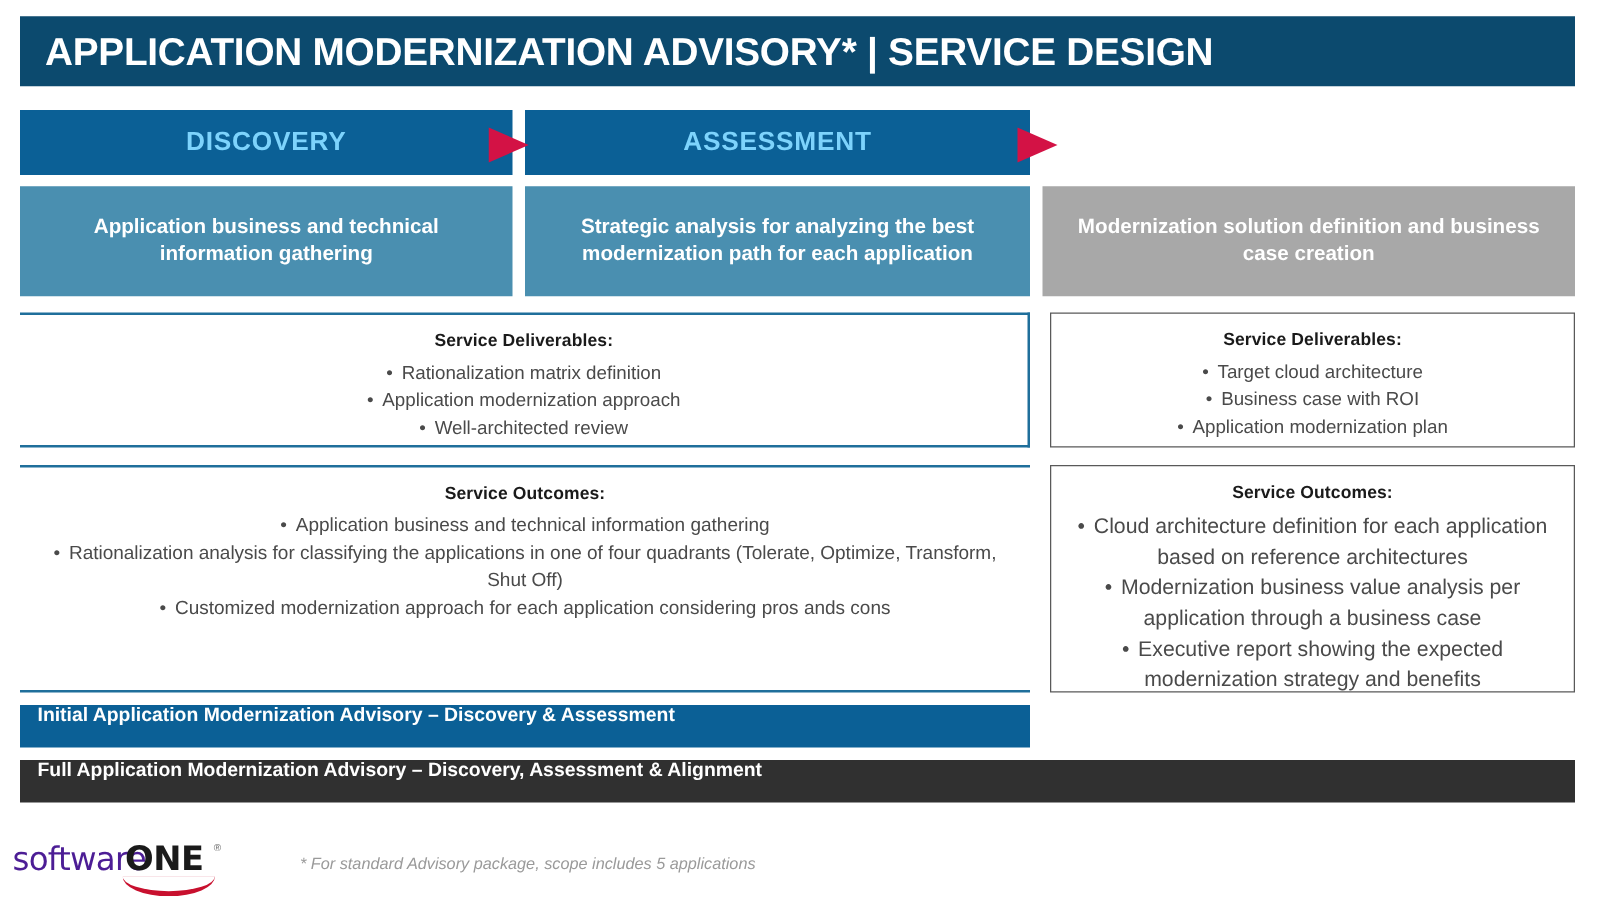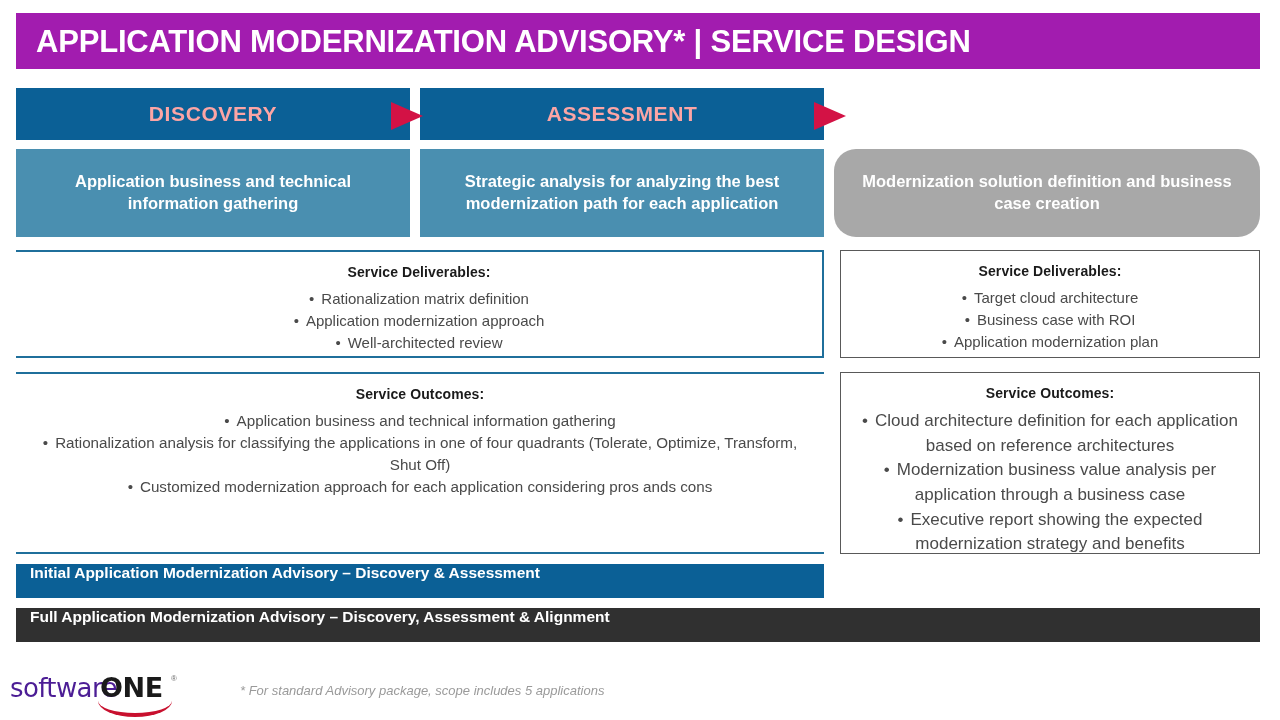--- a/index.html
+++ b/index.html
@@ -23,21 +23,21 @@
     background: #ffffff;
   }
 
   
   .title-bar {
     position: absolute;
     left: 16px;
     top: 13px;
     width: 1244px;
     height: 56px;
-    background: #a21caf;
+    background: #0c4a6e;
     display: flex;
     align-items: center;
     box-sizing: border-box;
     padding-left: 20px;
   }
   .title-text {
     color: #ffffff;
     font-size: 31px;
     font-weight: bold;
     letter-spacing: -0.2px;
@@ -49,21 +49,21 @@
   .phase-head {
     position: absolute;
     top: 88px;
     height: 52px;
     display: flex;
     align-items: center;
     justify-content: center;
     box-sizing: border-box;
   }
   .phase-head .lbl {
-    color: #fca5a5;
+    color: #7dd3fc;
     font-size: 21px;
     font-weight: bold;
     letter-spacing: 0.6px;
   }
   #head-discovery  { left: 16px;  width: 394px; background: #0B6096; }
   #head-assessment { left: 420px; width: 404px; background: #0B6096; }
   #head-alignment  { left: 834px; width: 426px; background: #191919; }
 
   
   .arrow {
@@ -91,21 +91,21 @@
     padding: 4px 12px;
   }
   .phase-desc .txt {
     color: #ffffff;
     font-size: 16.5px;
     font-weight: bold;
     line-height: 1.32;
   }
   #desc-discovery  { left: 16px;  width: 394px; background: #4A8FB0; }
   #desc-assessment { left: 420px; width: 404px; background: #4A8FB0; }
-  #desc-alignment  { left: 834px; width: 426px; background: #A8A8A8; border-radius: 22px; }
+  #desc-alignment  { left: 834px; width: 426px; background: #A8A8A8; }
 
   
   .left-box {
     position: absolute;
     left: 16px;
     width: 808px;
     box-sizing: border-box;
     background: #ffffff;
     border-top: 2px solid #1F6F9B;
     border-bottom: 2px solid #1F6F9B;

